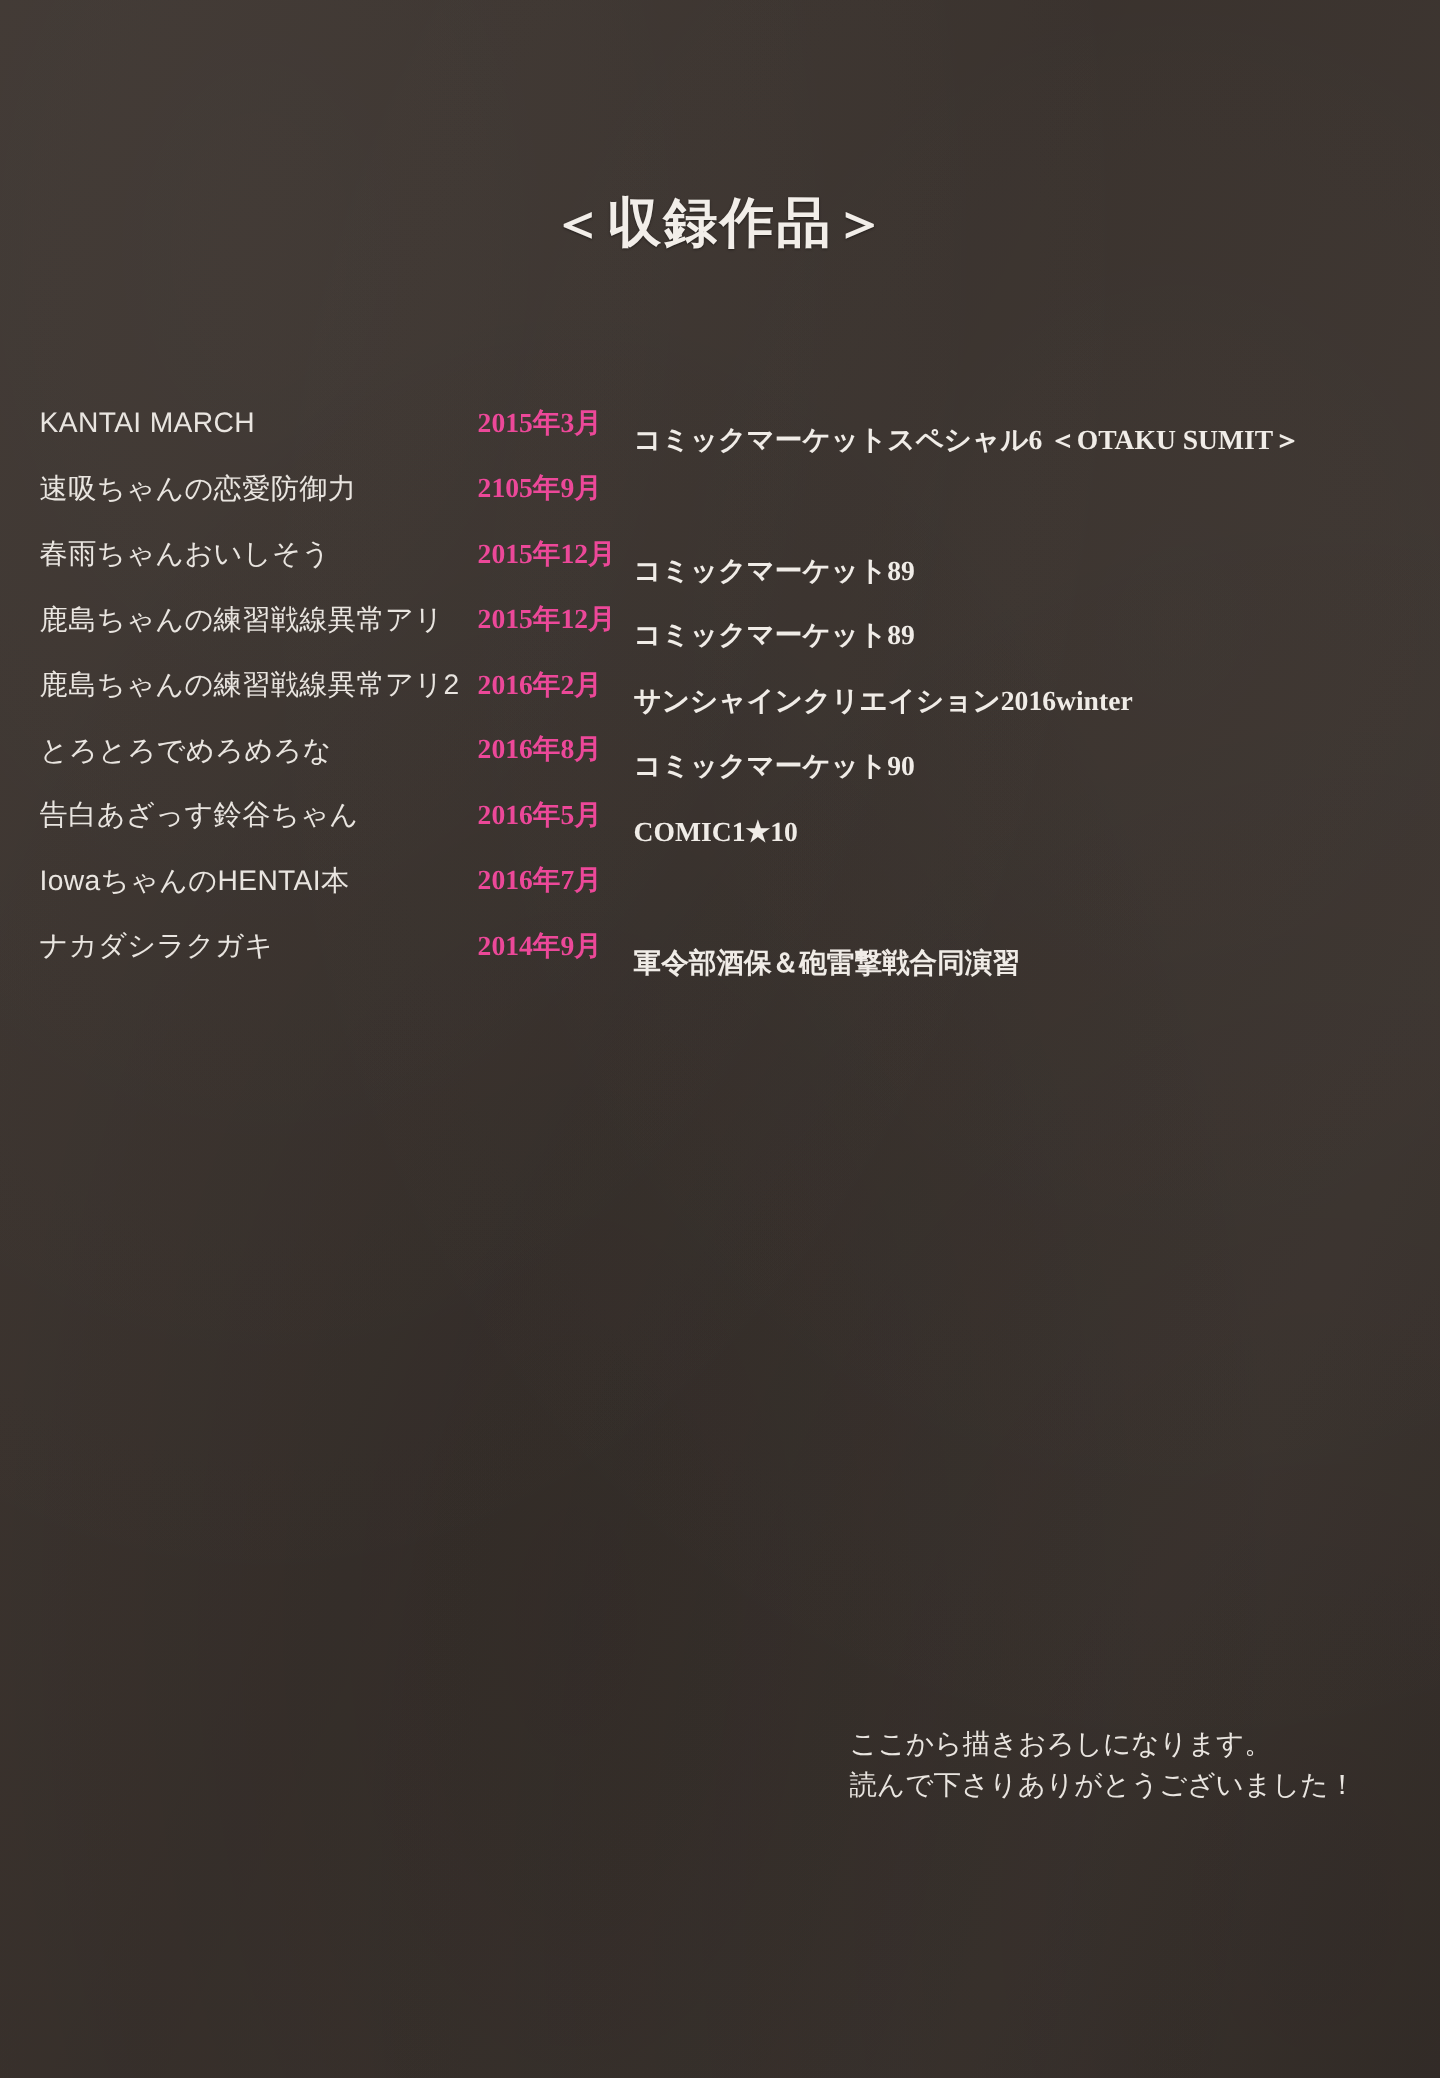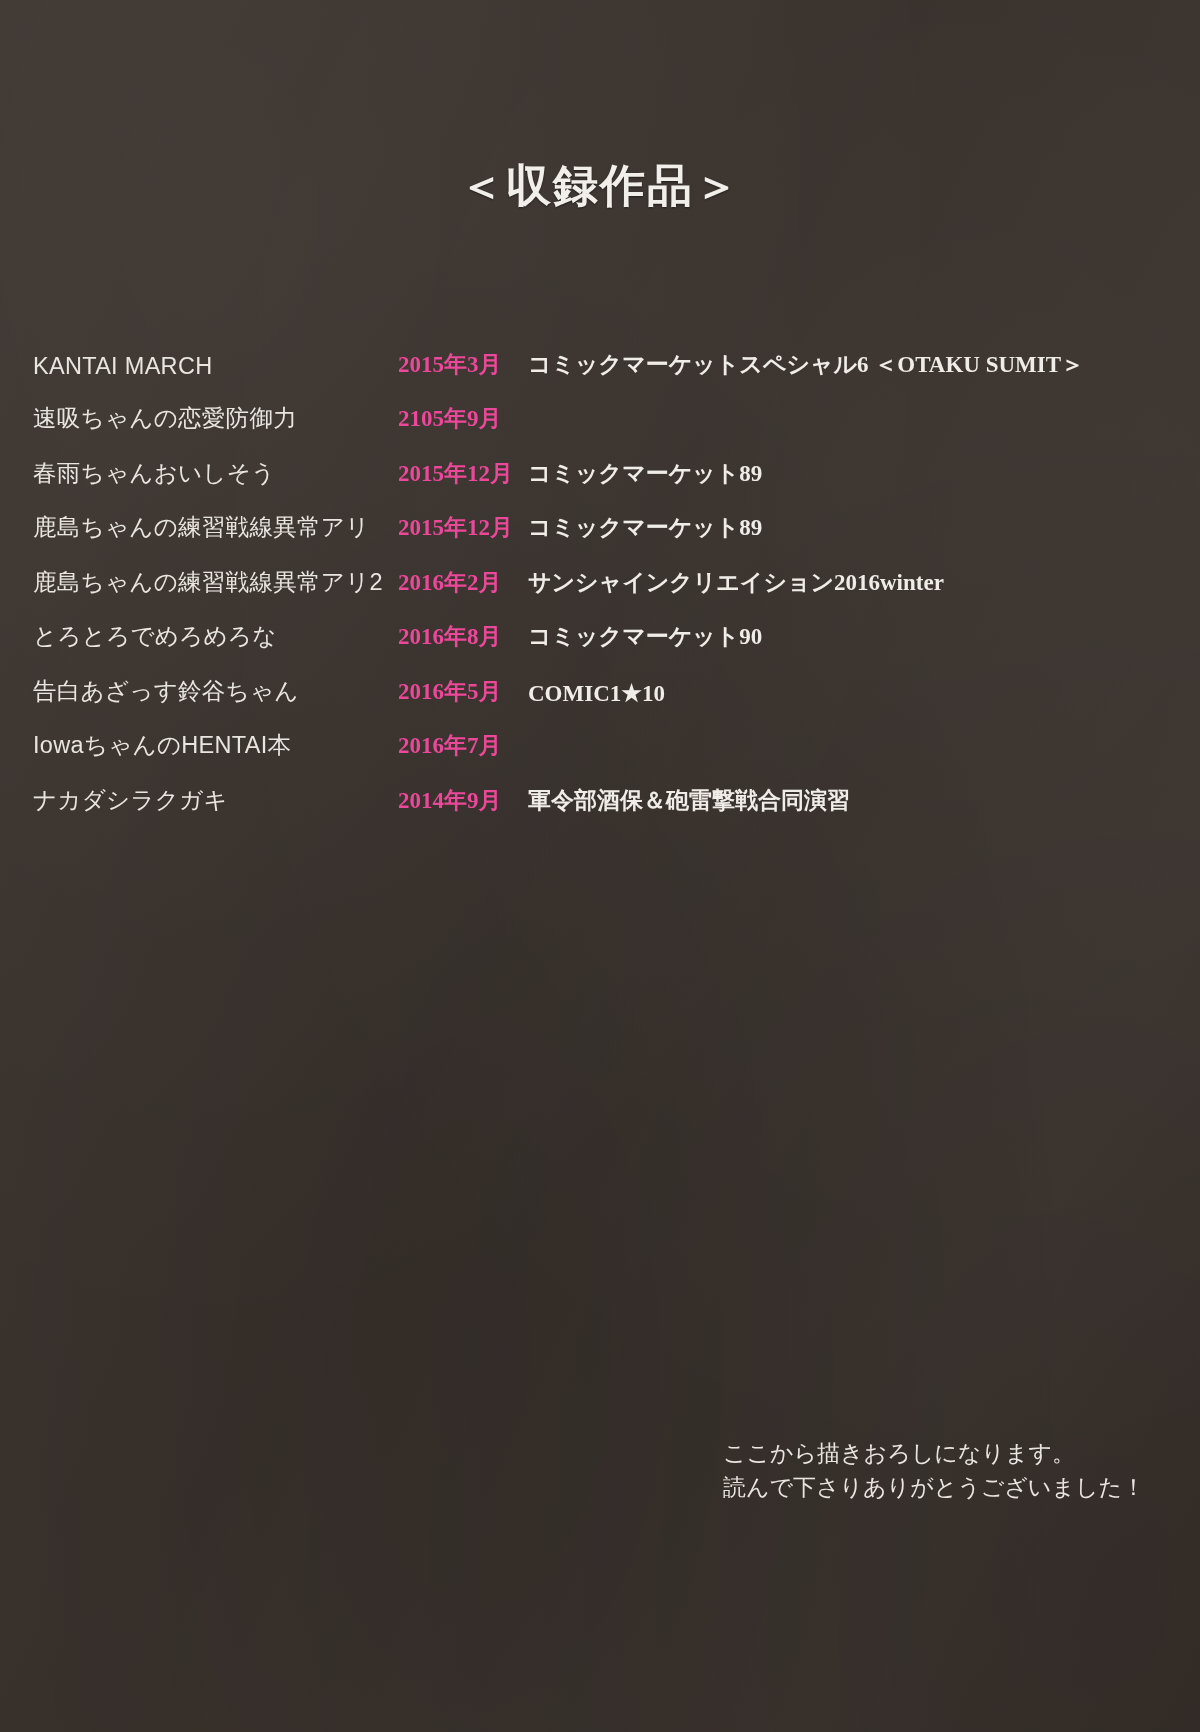--- a/index.html
+++ b/index.html
@@ -47,21 +47,21 @@
   }
 
   .works-list {
     position: absolute;
     top: 325px;
     left: 33px;
     width: 1140px;
   }
   .work-row {
     display: flex;
-    align-items: flex-end;
+    align-items: center;
     height: 54.5px;
   }
   .work-title {
     width: 365px;
     flex: 0 0 365px;
     font-size: 23.5px;
     color: #e9e5e0;
     letter-spacing: 0.3px;
     white-space: nowrap;
   }
@@ -79,21 +79,21 @@
     font-family: "Liberation Serif", serif;
     font-weight: bold;
     font-size: 23px;
     color: #f0ece7;
     white-space: nowrap;
     margin-top: 28px;
   }
 
   .footer-note {
     position: absolute;
-    right: 55px;
+    right: 70px;
     bottom: 228px;
     text-align: left;
     font-size: 23px;
     line-height: 1.45;
     color: #e9e5e0;
   }
   .footer-note div {
     white-space: nowrap;
   }
 </style>

